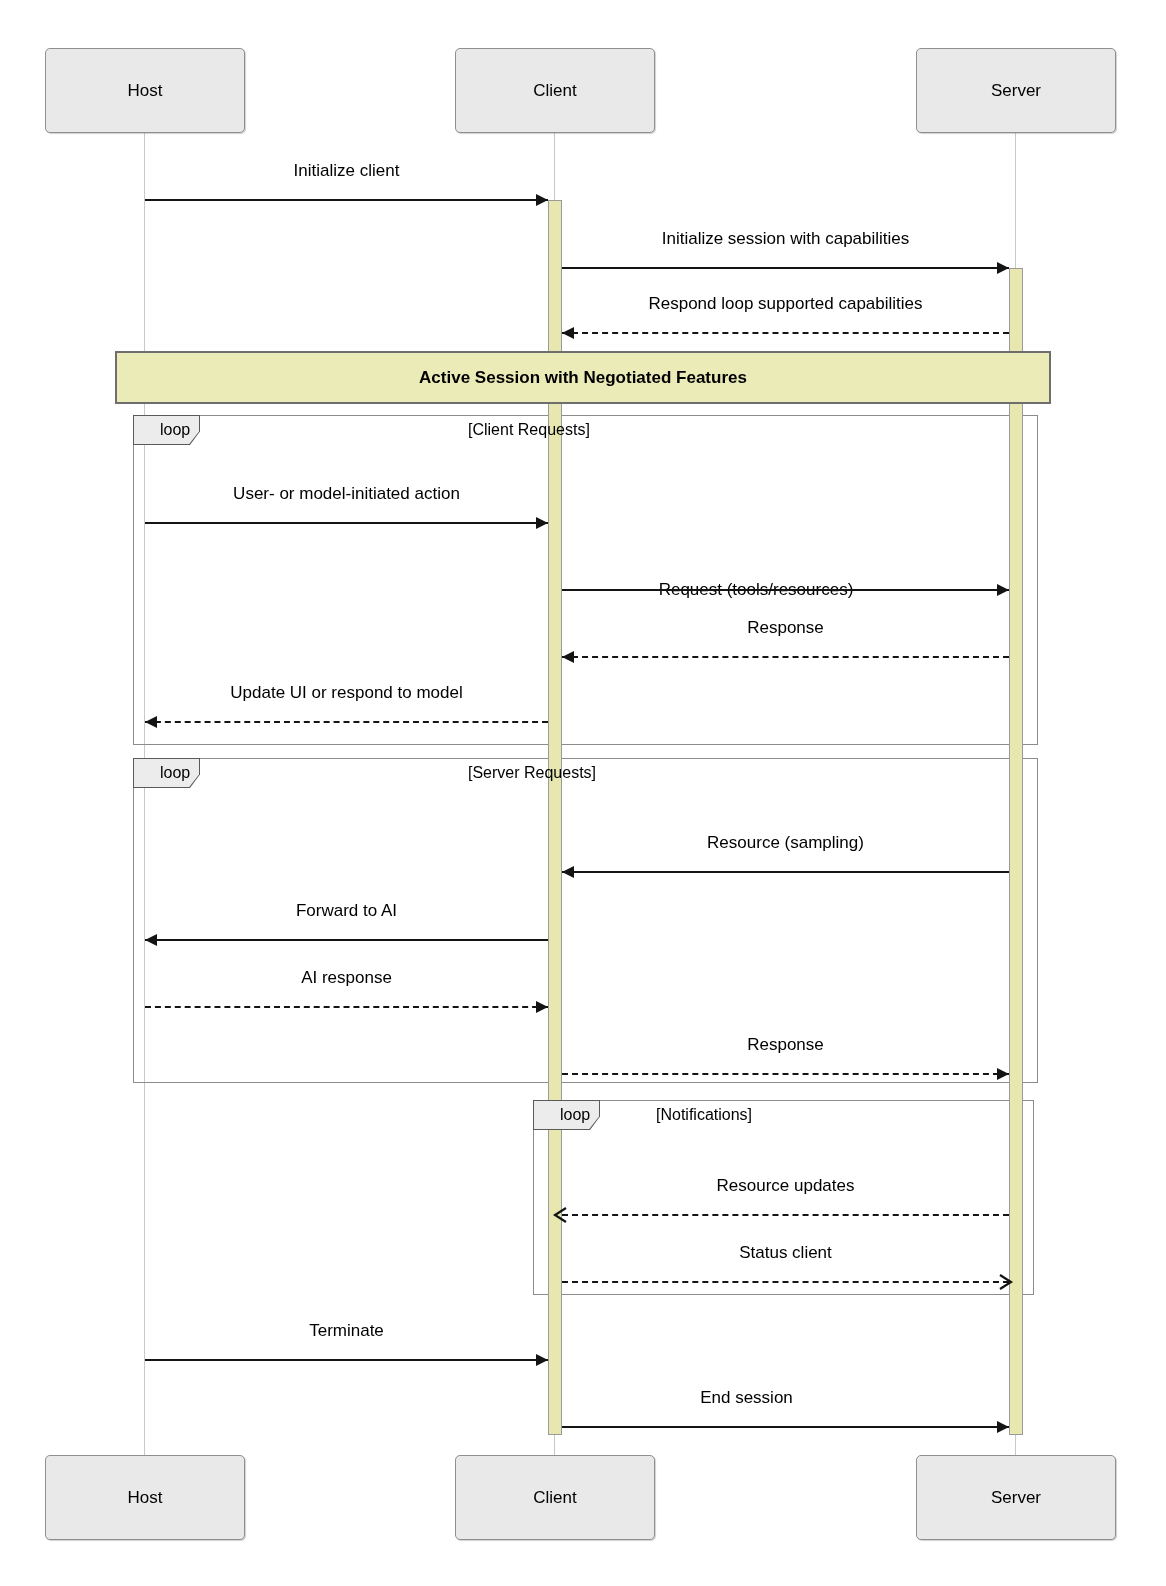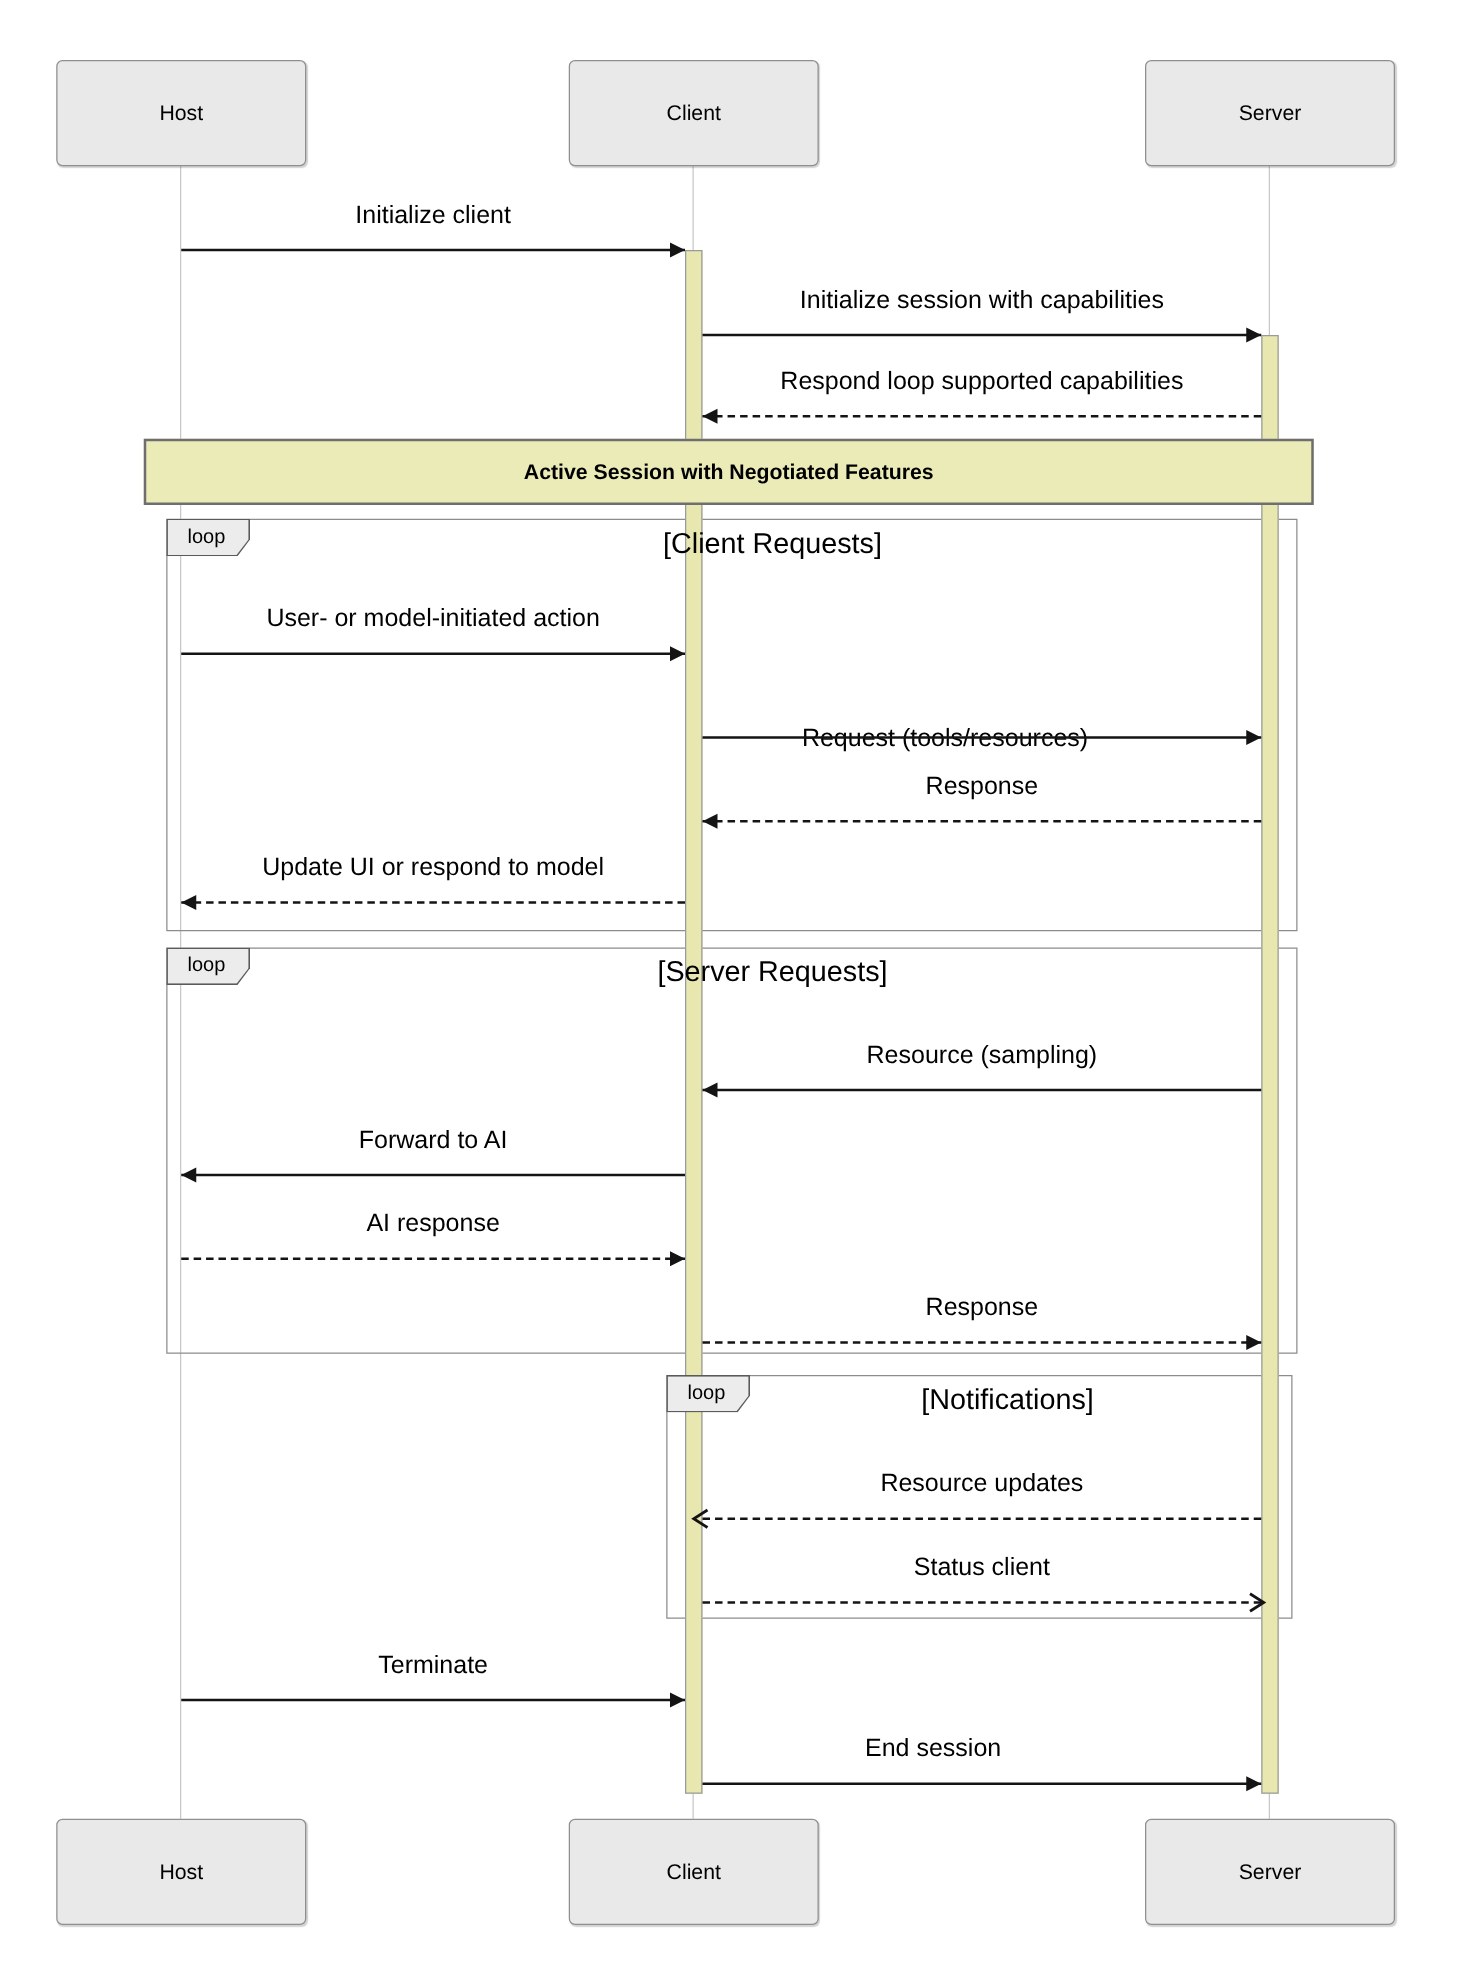--- a/index.html
+++ b/index.html
@@ -26,25 +26,25 @@
     display:flex; align-items:center; justify-content:center; font-size:17px;font-weight:bold;
   }
   .loop-box { position:absolute; border:1px solid #8c8c8c; box-sizing:border-box; }
   .loop-tab-outer {
     position:absolute; width:67px; height:30px; background:#5a5a5a;
     clip-path:polygon(0 0,100% 0,100% 55%,85% 100%,0 100%);
   }
   .loop-tab-inner {
     position:absolute; left:1px; top:1px; width:65px; height:28px; background:#ececec;
     clip-path:polygon(0 0,100% 0,100% 55%,85% 100%,0 100%);
-    display:flex; align-items:center; padding-left:16px; box-sizing:border-box;
+    display:flex; align-items:center; padding-left:26px; box-sizing:border-box;
     font-size:16px;
   }
-  .loop-cond { position:absolute; width:300px; text-align:center; font-size:23px; }
-  .msg-label { position:absolute; height:24px; text-align:center; font-size:20px; white-space:nowrap; }
+  .loop-cond { position:absolute; width:300px; font-size:16px; }
+  .msg-label { position:absolute; height:24px; text-align:center; font-size:17px; white-space:nowrap; }
   .line { position:absolute; height:0; }
   .solid  { border-top:2px solid #141414; }
   .dashed { border-top:2px dashed #141414; }
   .head-r { position:absolute; width:0; height:0;
     border-top:6px solid transparent; border-bottom:6px solid transparent;
     border-left:12px solid #141414; }
   .head-l { position:absolute; width:0; height:0;
     border-top:6px solid transparent; border-bottom:6px solid transparent;
     border-right:12px solid #141414; }
   .chev { position:absolute; width:18px; height:18px; }

